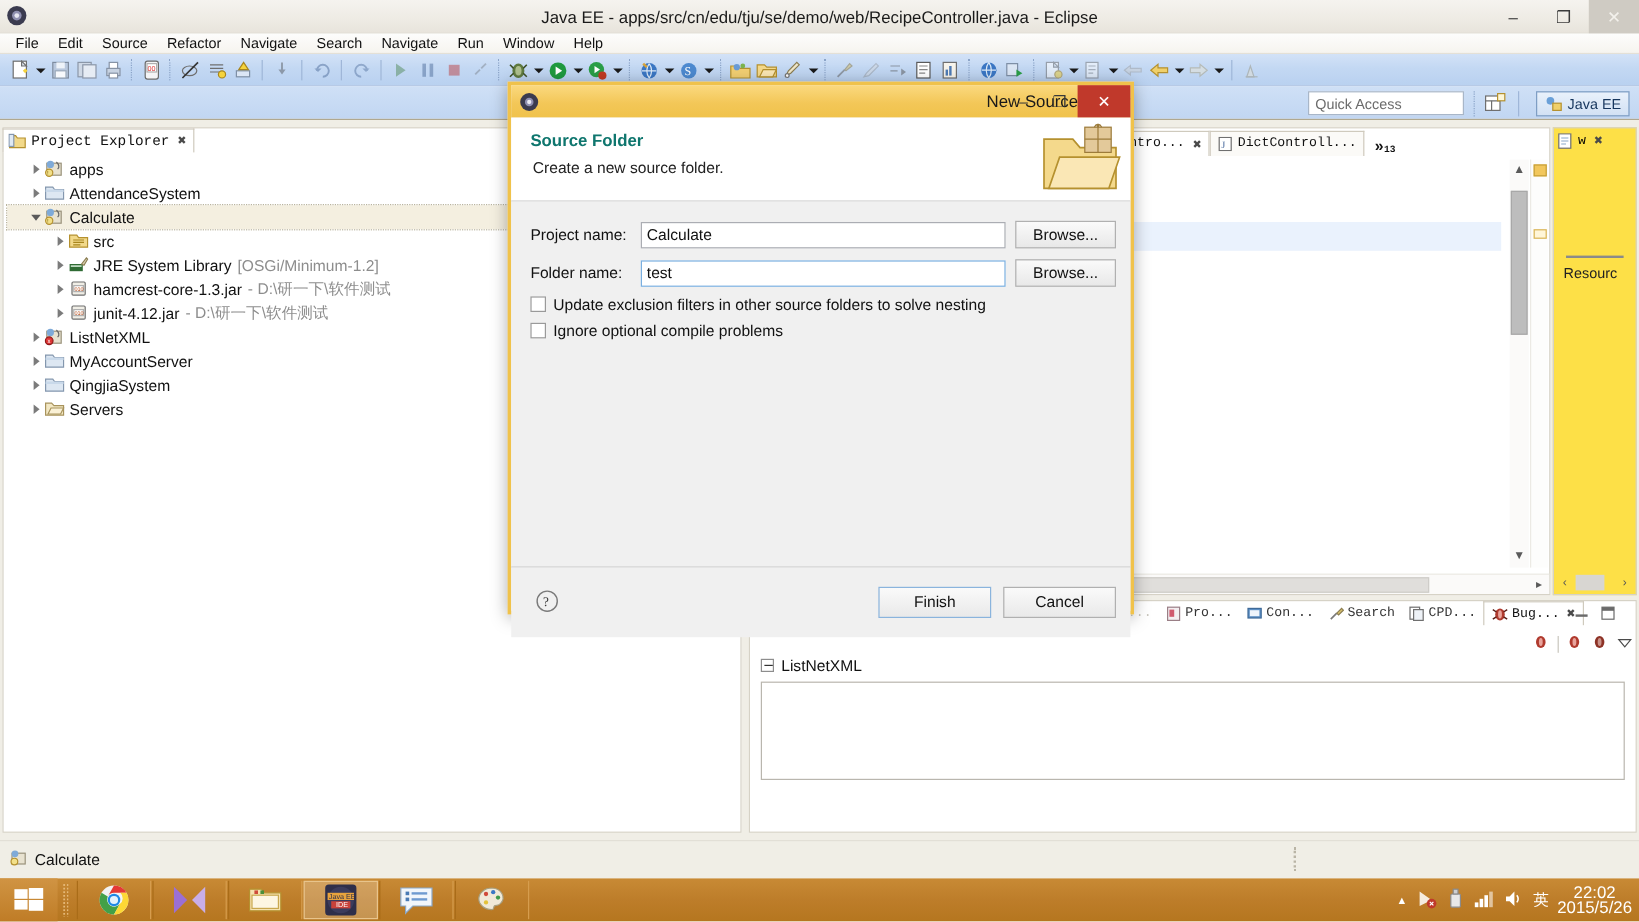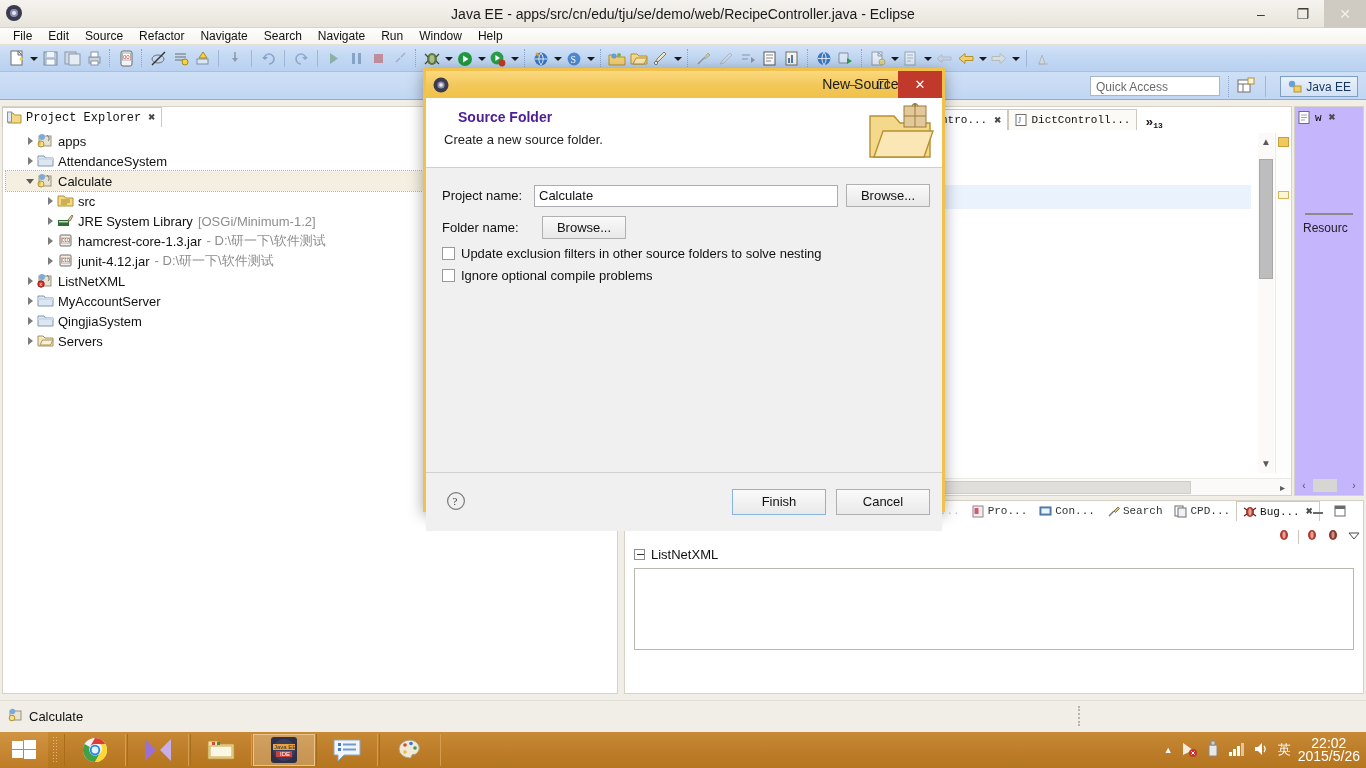--- a/index.html
+++ b/index.html
@@ -180,21 +180,21 @@
     border-top:1px solid #eceae4;
   }
   .hscroll .hthumb { position:absolute; left:256px; top:2px; width:310px; height:13px;
     background:#e0dedb; border:1px solid #cfcdc9; }
   .hscroll .hright { position:absolute; right:1px; top:1px; width:15px; height:15px;
     text-align:center; line-height:15px; font-size:10px; color:#5a5a5a; }
 
   
   .outline {
     position:absolute; left:1294px; top:106px; width:70px; height:390px;
-    background:#c4b5fd; border:1px solid #d6d2c6;
+    background:#fde047; border:1px solid #d6d2c6;
   }
   .outline-tabbar {
     position:absolute; left:1294px; top:106px; height:23px;
     display:flex; align-items:center; gap:4px; padding:0 4px;
     font-family:"Liberation Mono", monospace; font-size:11px;
   }
   .outline-body { position:absolute; left:0; top:24px; right:0; bottom:24px; }
   .outline-line { position:absolute; left:10px; top:82px; width:48px; height:2px; background:#8a8a8a; }
   .outline-label { position:absolute; left:8px; top:90px; font-size:12px; color:#222; }
   .outline-hscroll { position:absolute; left:2px; right:2px; bottom:2px; height:15px; }
@@ -295,21 +295,21 @@
   }
   .dlg-wc { position:absolute; right:0; top:0; height:27px; display:flex; }
   .dlg-wc div { width:30px; height:27px; text-align:center; line-height:27px;
                 font-size:13px; color:#3a3a3a; }
   .dlg-wc .dclose { background:#c0392b; color:#fff; width:44px; }
   .dlg-head {
     position:relative; height:70px; background:#ffffff;
     border-bottom:1px solid #cfcfcf;
   }
   .dlg-head .h1 { position:absolute; left:16px; top:11px; font-size:14px;
-                  font-weight:bold; color:#4c1d95;margin-left:16px; }
+                  font-weight:bold; color:#0f766e; }
   .dlg-head .h2 { position:absolute; left:18px; top:34px; font-size:13px; color:#222; }
   .dlg-head .hicon { position:absolute; right:6px; top:4px; width:72px; height:62px; }
   .dlg-body { position:relative; height:305px; background:#f0f0f0;
               border-bottom:1px solid #d0d0d0; }
   .frow { position:absolute; left:16px; right:12px; display:flex; align-items:center; }
   .frow .flabel { width:92px; font-size:13px; color:#111; }
   .frow input {
     flex:1; height:22px; border:1px solid #abadb3; background:#fff;
     font-size:13px; color:#111; padding:1px 4px;
     font-family:"Liberation Sans", sans-serif;
@@ -1098,20 +1098,21 @@
     </div>
 
     <div class="dlg-body">
       <div class="frow" style="top:16px">
         <span class="flabel">Project name:</span>
         <input type="text" value="Calculate" style="">
         <span class="browse">Browse...</span>
       </div>
       <div class="frow" style="top:48px">
         <span class="flabel">Folder name:</span>
+        <input type="text" class="focus" value="test" style="">
         <span class="browse">Browse...</span>
       </div>
       <div class="cbrow" style="top:78px">
         <span class="cbox"></span>
         <span>Update exclusion filters in other source folders to solve nesting</span>
       </div>
       <div class="cbrow" style="top:100px">
         <span class="cbox"></span>
         <span>Ignore optional compile problems</span>
       </div>

